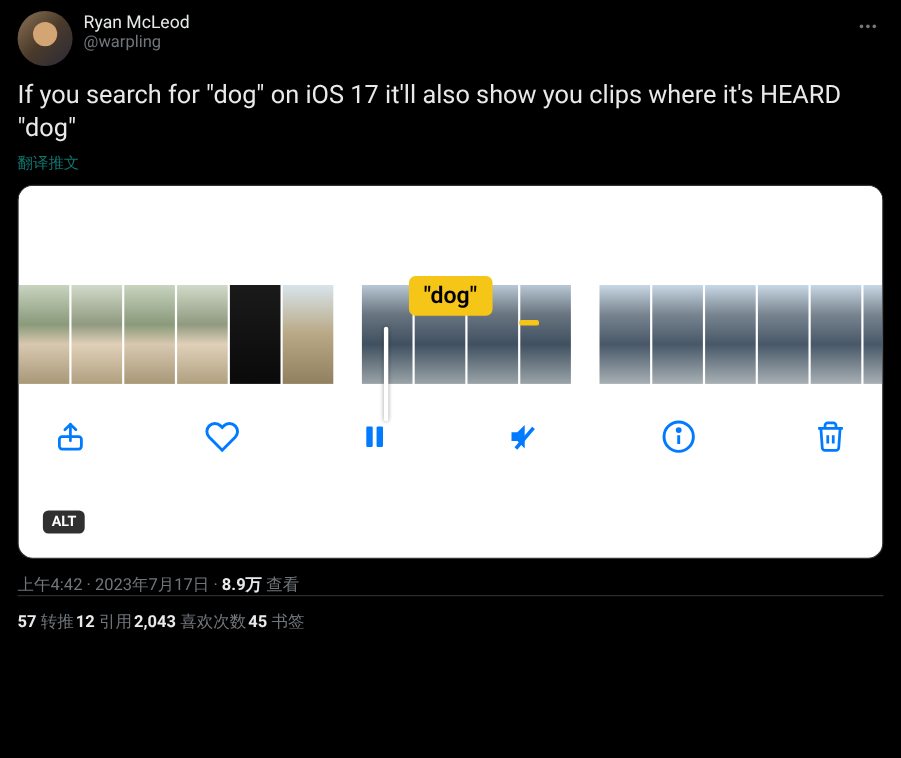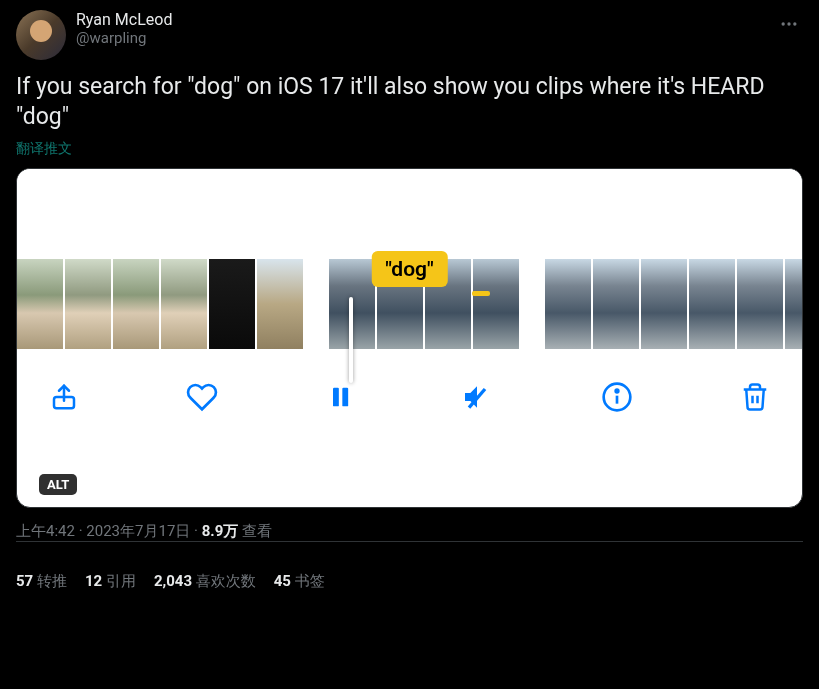--- a/index.html
+++ b/index.html
@@ -162,45 +162,45 @@
       height: 78px;
     }
     .ctrl-btn {
       color: #007aff;
       display: flex;
       align-items: center;
       justify-content: center;
     }
     .alt-badge {
       position: absolute;
-      bottom: 12px;
+      bottom: 22px;
       left: 22px;
       background: #303030;
       color: #fff;
       font-size: 13px;
       font-weight: 700;
       padding: 3px 8px;
       border-radius: 5px;
     }
     .tweet-meta {
       color: #71767b;
       font-size: 15px;
       margin-top: 14px;
       border-bottom: 1px solid #2f3336;
     }
     .tweet-meta .bold {
       font-weight: 700;
       color: #e7e9ea;
     }
     .tweet-stats {
       display: flex;
-      gap: 18px;
+      gap: 2px;
       font-size: 15px;
       color: #71767b;
-      margin-top: 30px;
+      margin-top: 14px;
       align-items: flex-end;
     }
     .tweet-stats .num {
       font-weight: 700;
       color: #e7e9ea;
     }
   </style>
 </head>
 <body>
 

